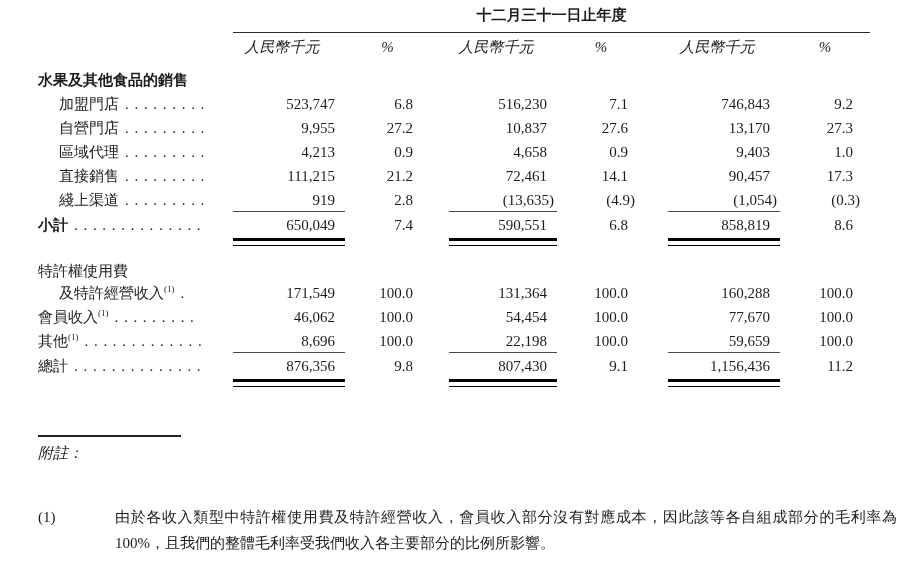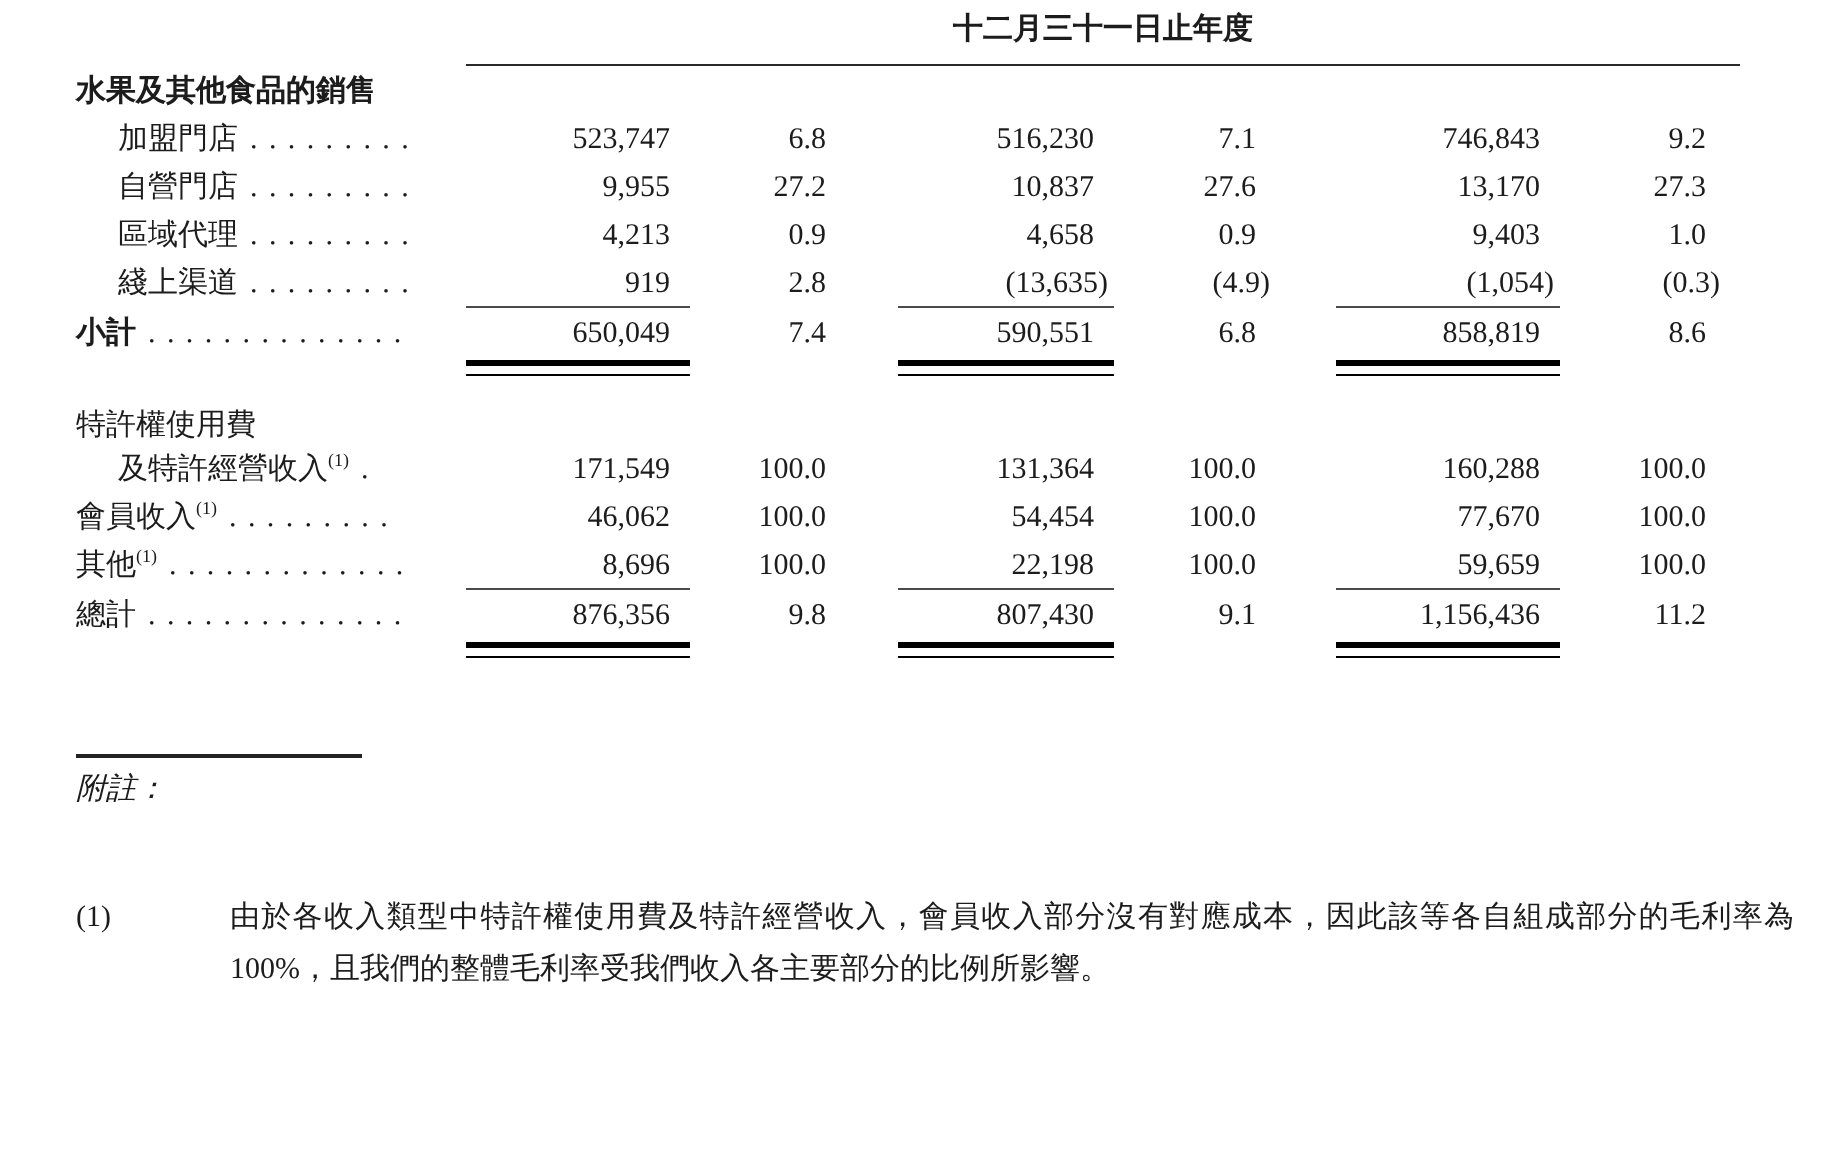--- a/index.html
+++ b/index.html
@@ -81,20 +81,43 @@
   </colgroup>
 
   <tbody>
       <tr>
     <td></td>
     <td class="period" colspan="8">十二月三十一日止年度</td>
   </tr>
 
 
 
+  <tr>
+    <td></td>
+    <td>
+          <div class="unit a">人民幣千元</div>
+        </td>
+    <td>
+          <div class="unit">%</div>
+        </td>
+    <td></td>
+    <td>
+          <div class="unit a">人民幣千元</div>
+        </td>
+    <td>
+          <div class="unit">%</div>
+        </td>
+    <td></td>
+    <td>
+          <div class="unit a">人民幣千元</div>
+        </td>
+    <td>
+          <div class="unit">%</div>
+        </td>
+  </tr>
 
   <tr class="row-h">
     <td class="lbl sec" colspan="9">水果及其他食品的銷售</td>
   </tr>
 
   <tr class="row-h">
     <td class="lbl ind"><span>加盟門店</span><span class="dots">.........</span></td>
     <td class="amt">523,747</td>
     <td class="pct">6.8</td>
     <td></td>
@@ -122,20 +145,31 @@
     <td class="amt">4,213</td>
     <td class="pct">0.9</td>
     <td></td>
     <td class="amt">4,658</td>
     <td class="pct">0.9</td>
     <td></td>
     <td class="amt">9,403</td>
     <td class="pct">1.0</td>
   </tr>
 
+  <tr class="row-h">
+    <td class="lbl ind"><span>直接銷售</span><span class="dots">.........</span></td>
+    <td class="amt">111,215</td>
+    <td class="pct">21.2</td>
+    <td></td>
+    <td class="amt">72,461</td>
+    <td class="pct">14.1</td>
+    <td></td>
+    <td class="amt">90,457</td>
+    <td class="pct">17.3</td>
+  </tr>
 
   <tr class="row-h">
     <td class="lbl ind"><span>綫上渠道</span><span class="dots">.........</span></td>
     <td class="amt">919</td>
     <td class="pct">2.8</td>
     <td></td>
     <td class="amt neg">(13,635)</td>
     <td class="pct neg">(4.9)</td>
     <td></td>
     <td class="amt neg">(1,054)</td>

